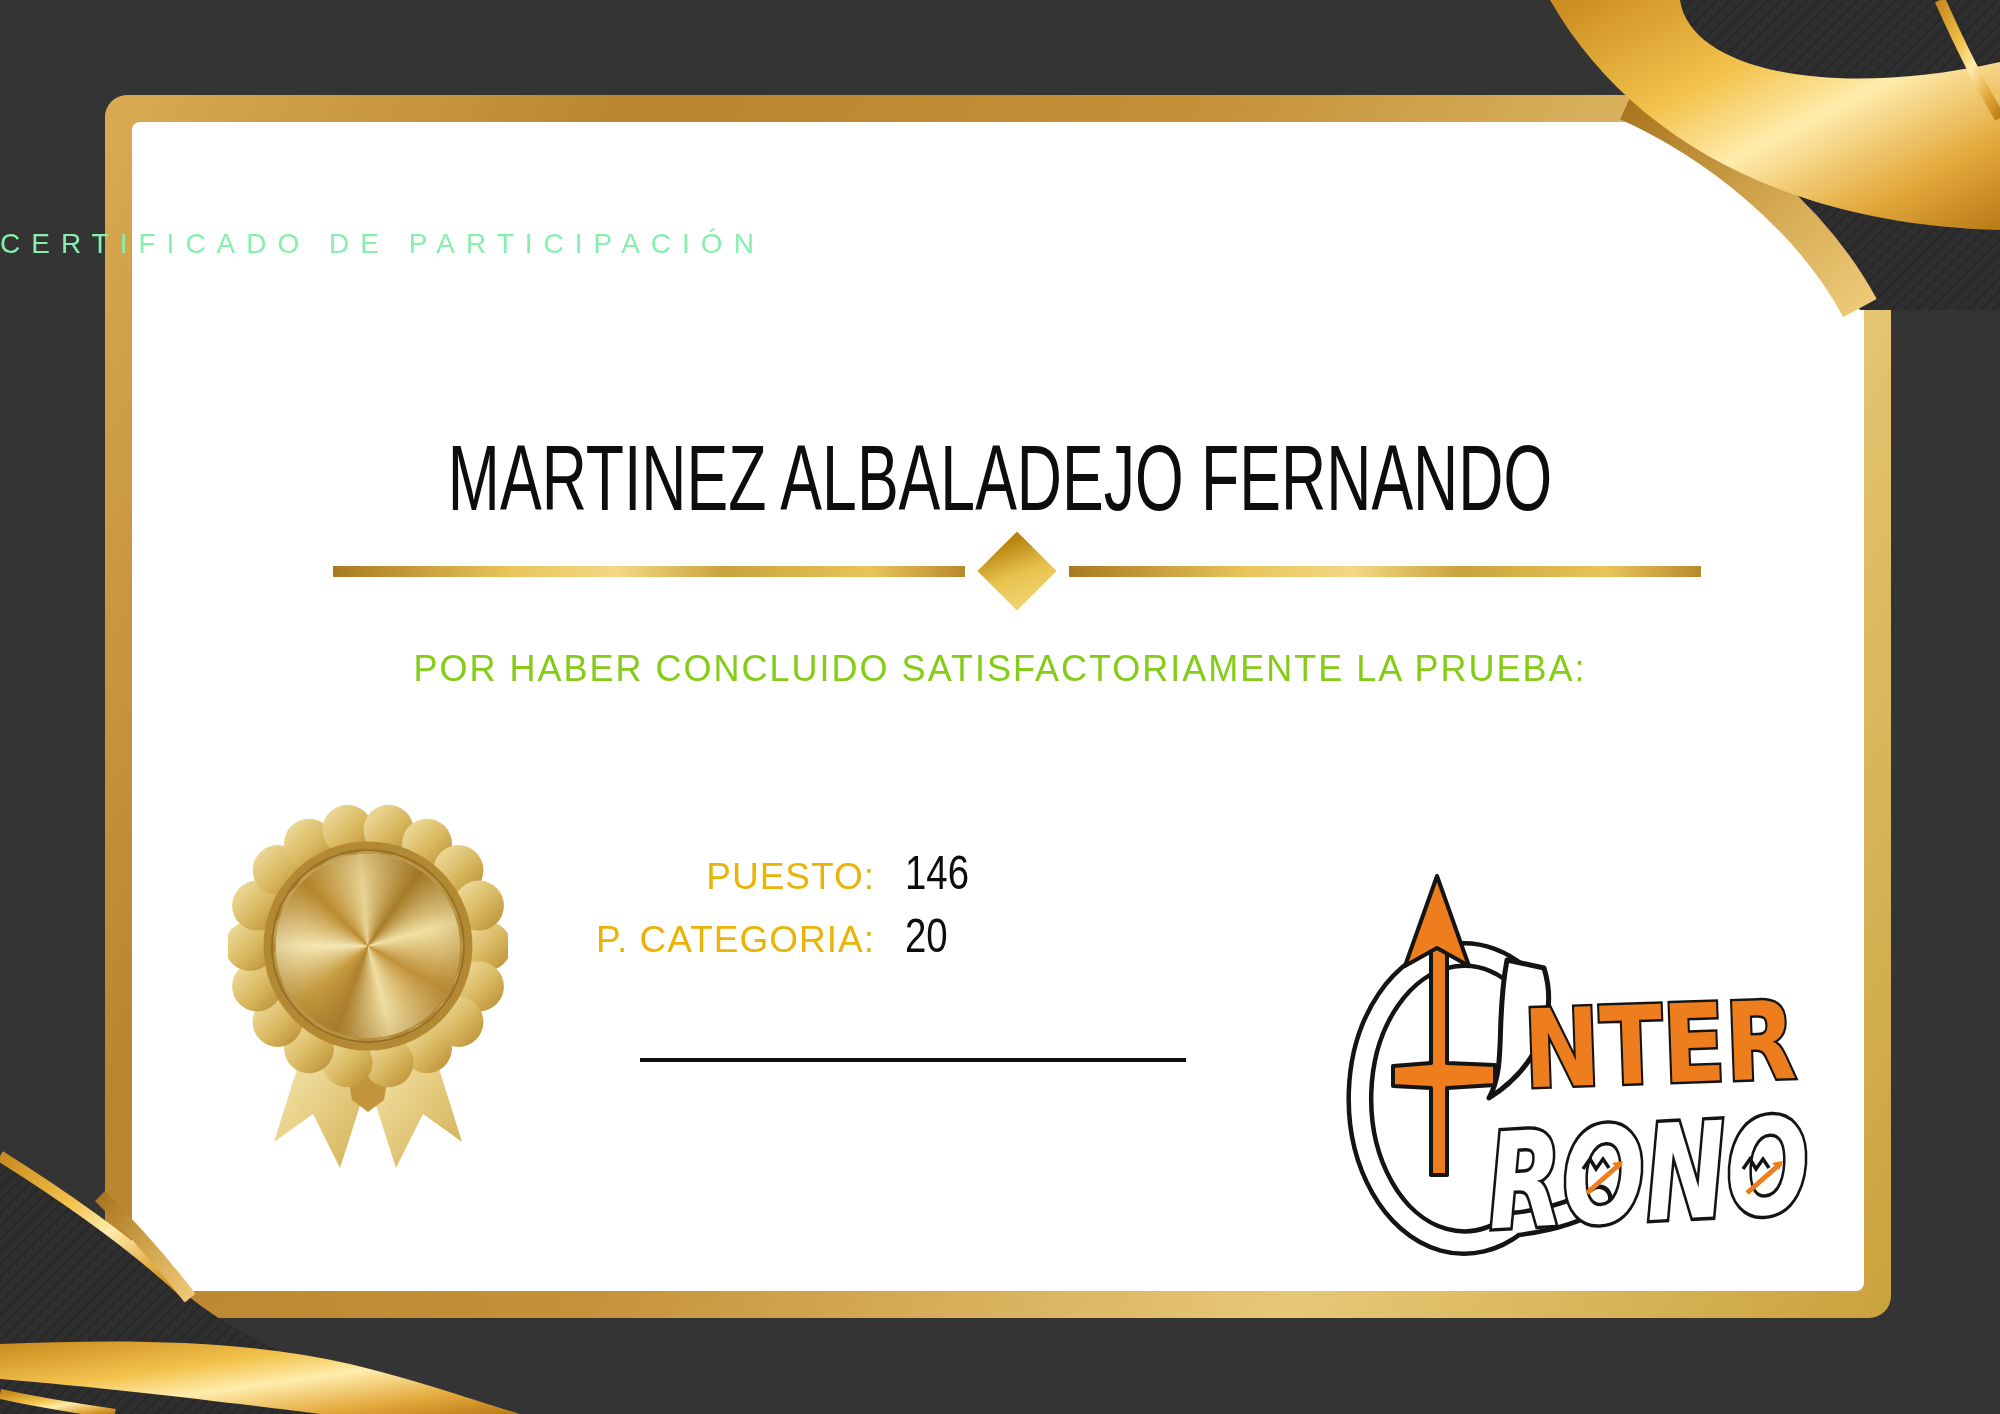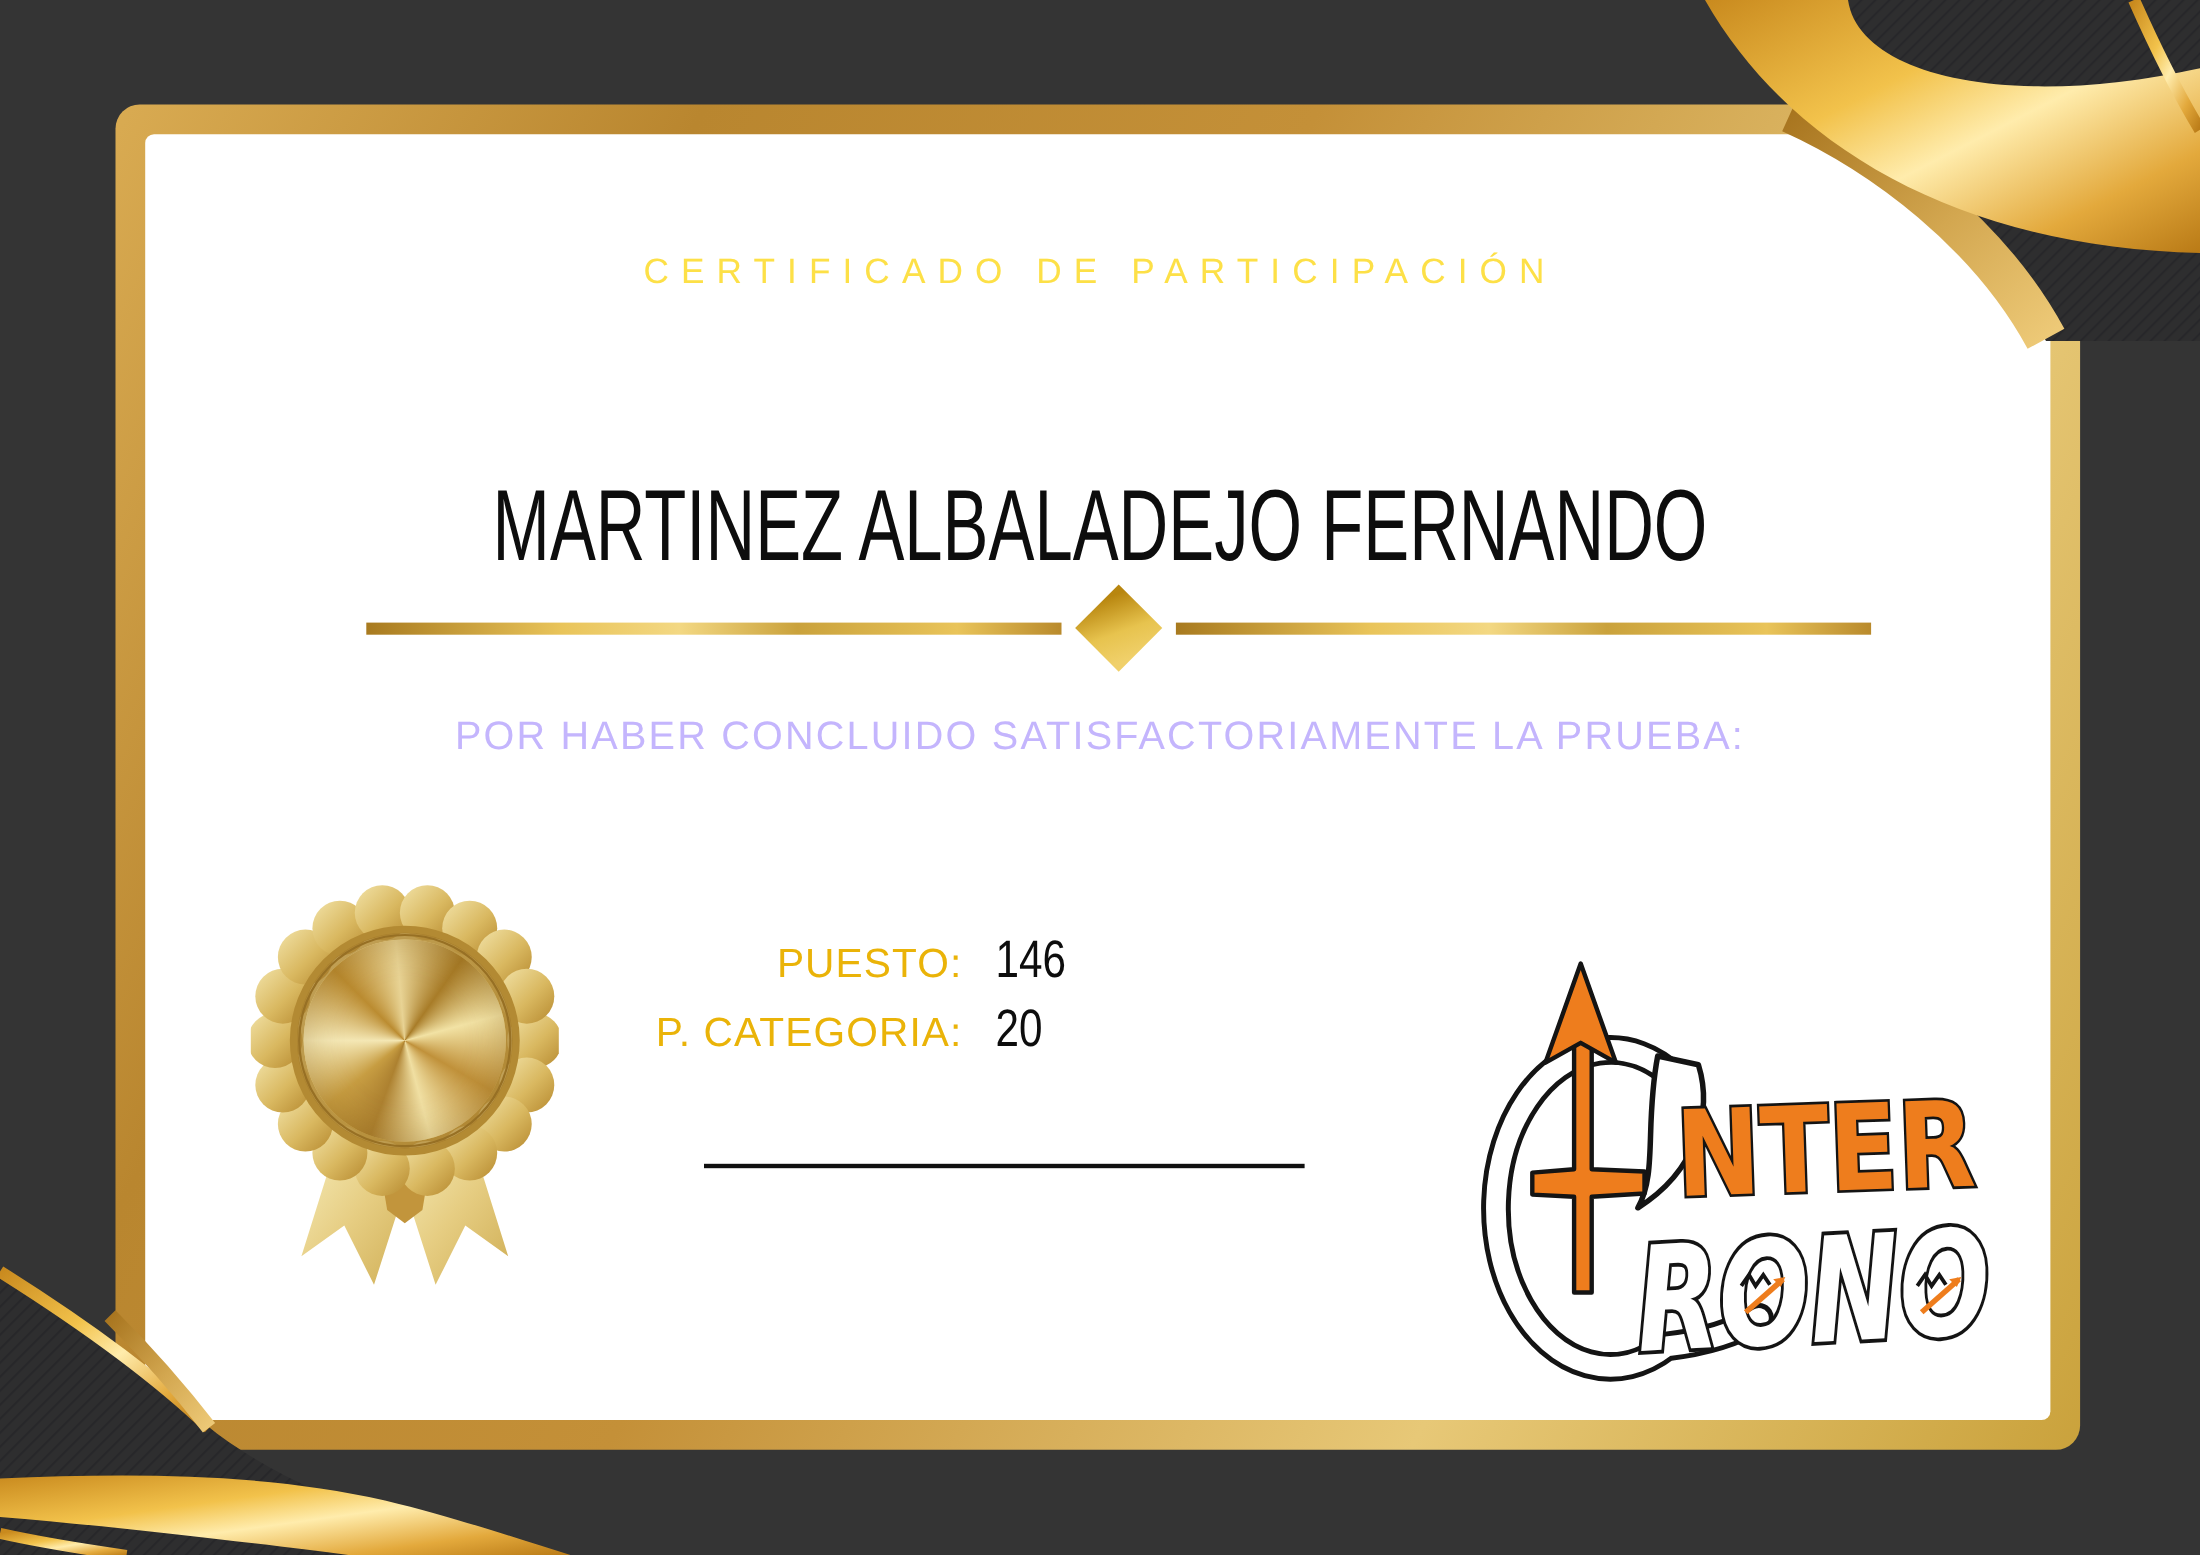--- a/index.html
+++ b/index.html
@@ -13,22 +13,22 @@
     position:absolute;left:105px;top:95px;width:1786px;height:1223px;
     border-radius:22px;
     background:linear-gradient(118deg,#d9ab52 0%,#b9862f 22%,#c49038 45%,#e7c877 75%,#caa23c 100%);
     box-sizing:border-box;padding:27px;
   }
   .paper{
     width:100%;height:100%;background:#ffffff;border-radius:8px;
   }
   
   .title{
-    position:absolute;left:0;right:0;top:228px;text-align:center;
-    font-size:32px;letter-spacing:11px;color:#fde047;font-weight:400;
+    position:absolute;left:0;right:0;top:228px;text-align:left;
+    font-size:28px;letter-spacing:11px;color:#86efac;font-weight:400;
     white-space:nowrap;
   }
   .name{
     position:absolute;left:0;right:0;top:430px;text-align:center;
     font-size:92px;line-height:96px;color:#0d0d0d;font-weight:400;
     white-space:nowrap;transform:scaleX(.68);transform-origin:50% 50%;
   }
   .divider{
     position:absolute;left:333px;top:538px;width:1368px;height:66px;
     display:flex;align-items:center;gap:24px;
@@ -37,21 +37,21 @@
     flex:1;height:11px;
     background:linear-gradient(90deg,#a87a1f,#e9c45a 28%,#f3d883 45%,#caa23c 62%,#e9c45a 85%,#b98a2c);
   }
   .divider .diamond{
     width:56px;height:56px;flex:0 0 auto;
     background:linear-gradient(115deg,#b8860f 10%,#e7c34e 55%,#f0d06a 90%);
     transform:rotate(45deg);
   }
   .subtitle{
     position:absolute;left:0;right:0;top:648px;text-align:center;
-    font-size:36px;letter-spacing:2px;color:#c4b5fd;white-space:nowrap;
+    font-size:36px;letter-spacing:2px;color:#84cc16;white-space:nowrap;
   }
   .details{
     position:absolute;left:420px;top:845px;width:860px;
   }
   .detail-row{display:flex;align-items:baseline;height:63px;}
   .detail-label{
     flex:0 0 455px;text-align:right;font-size:37px;letter-spacing:1px;color:#eab308;
   }
   .detail-value{
     margin-left:30px;font-size:48px;color:#0d0d0d;white-space:nowrap;

